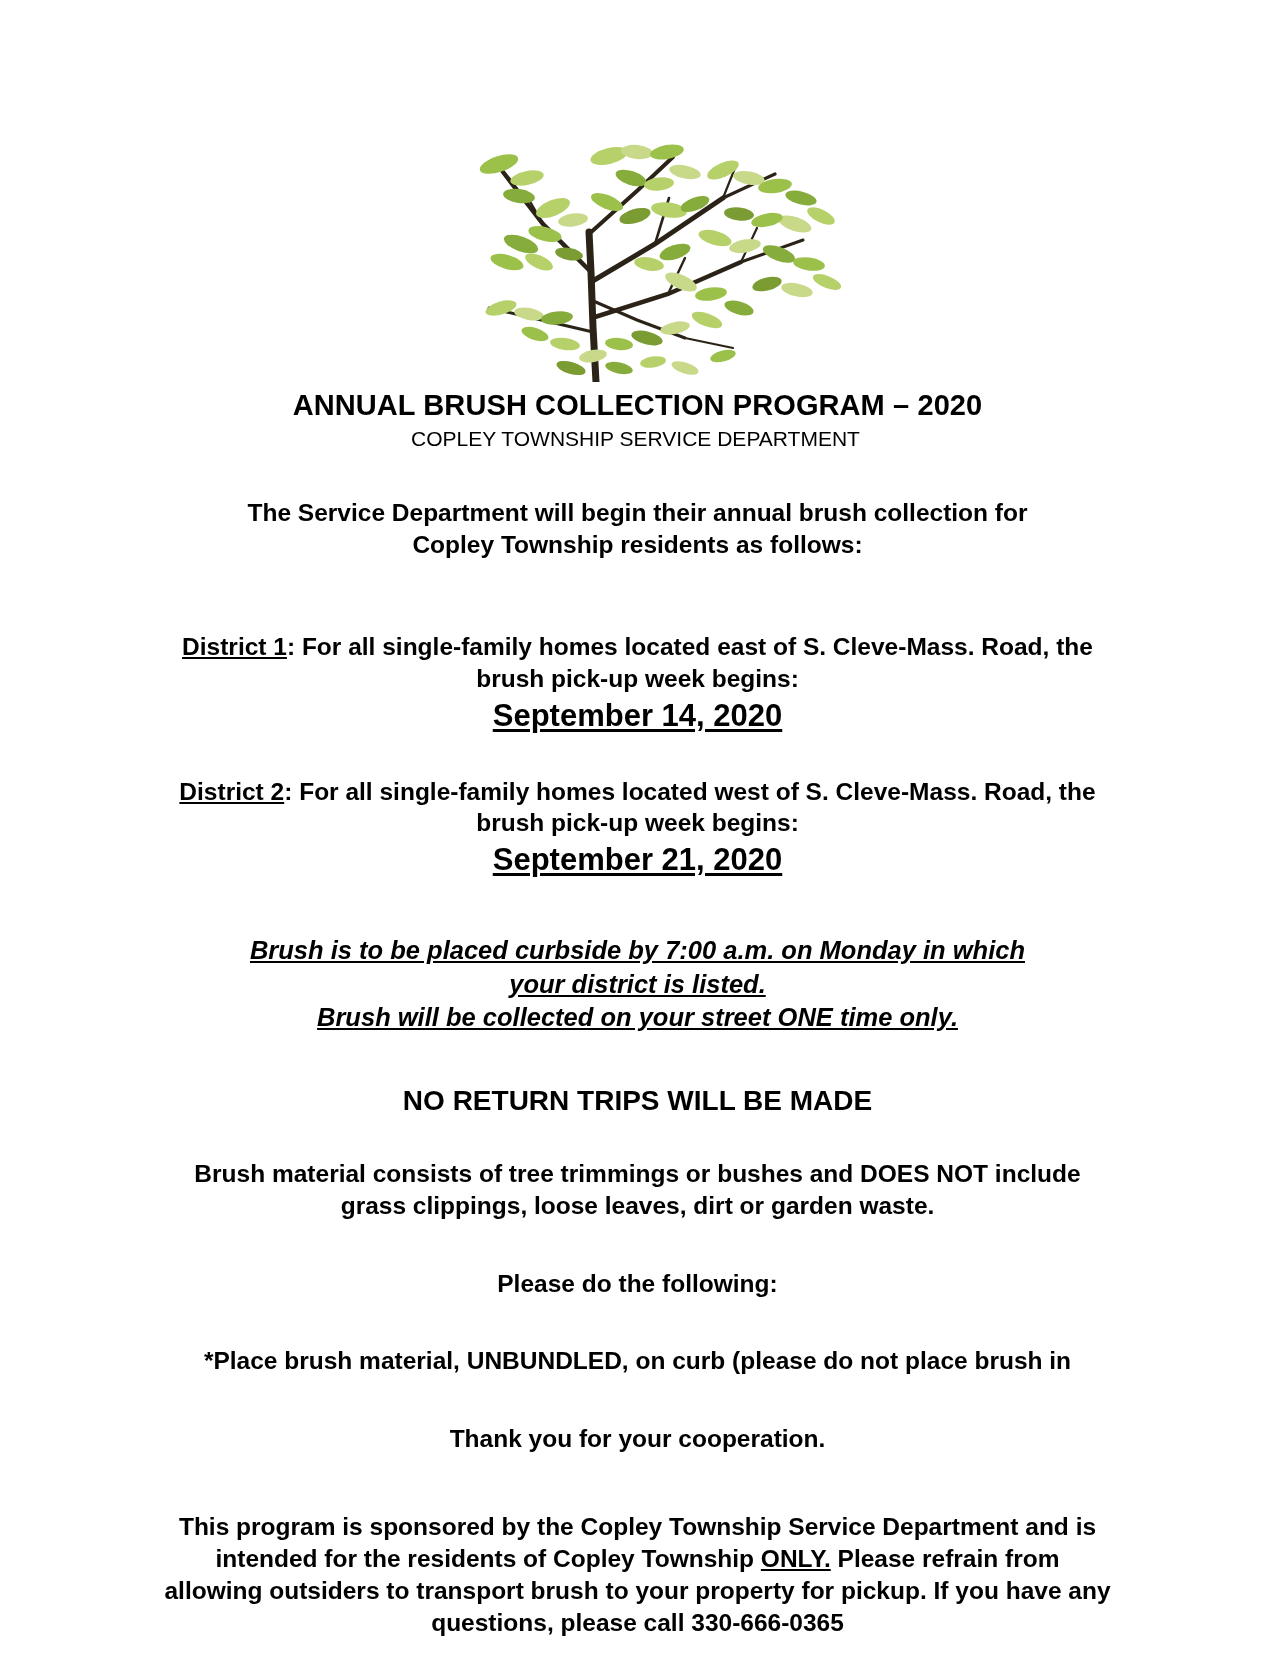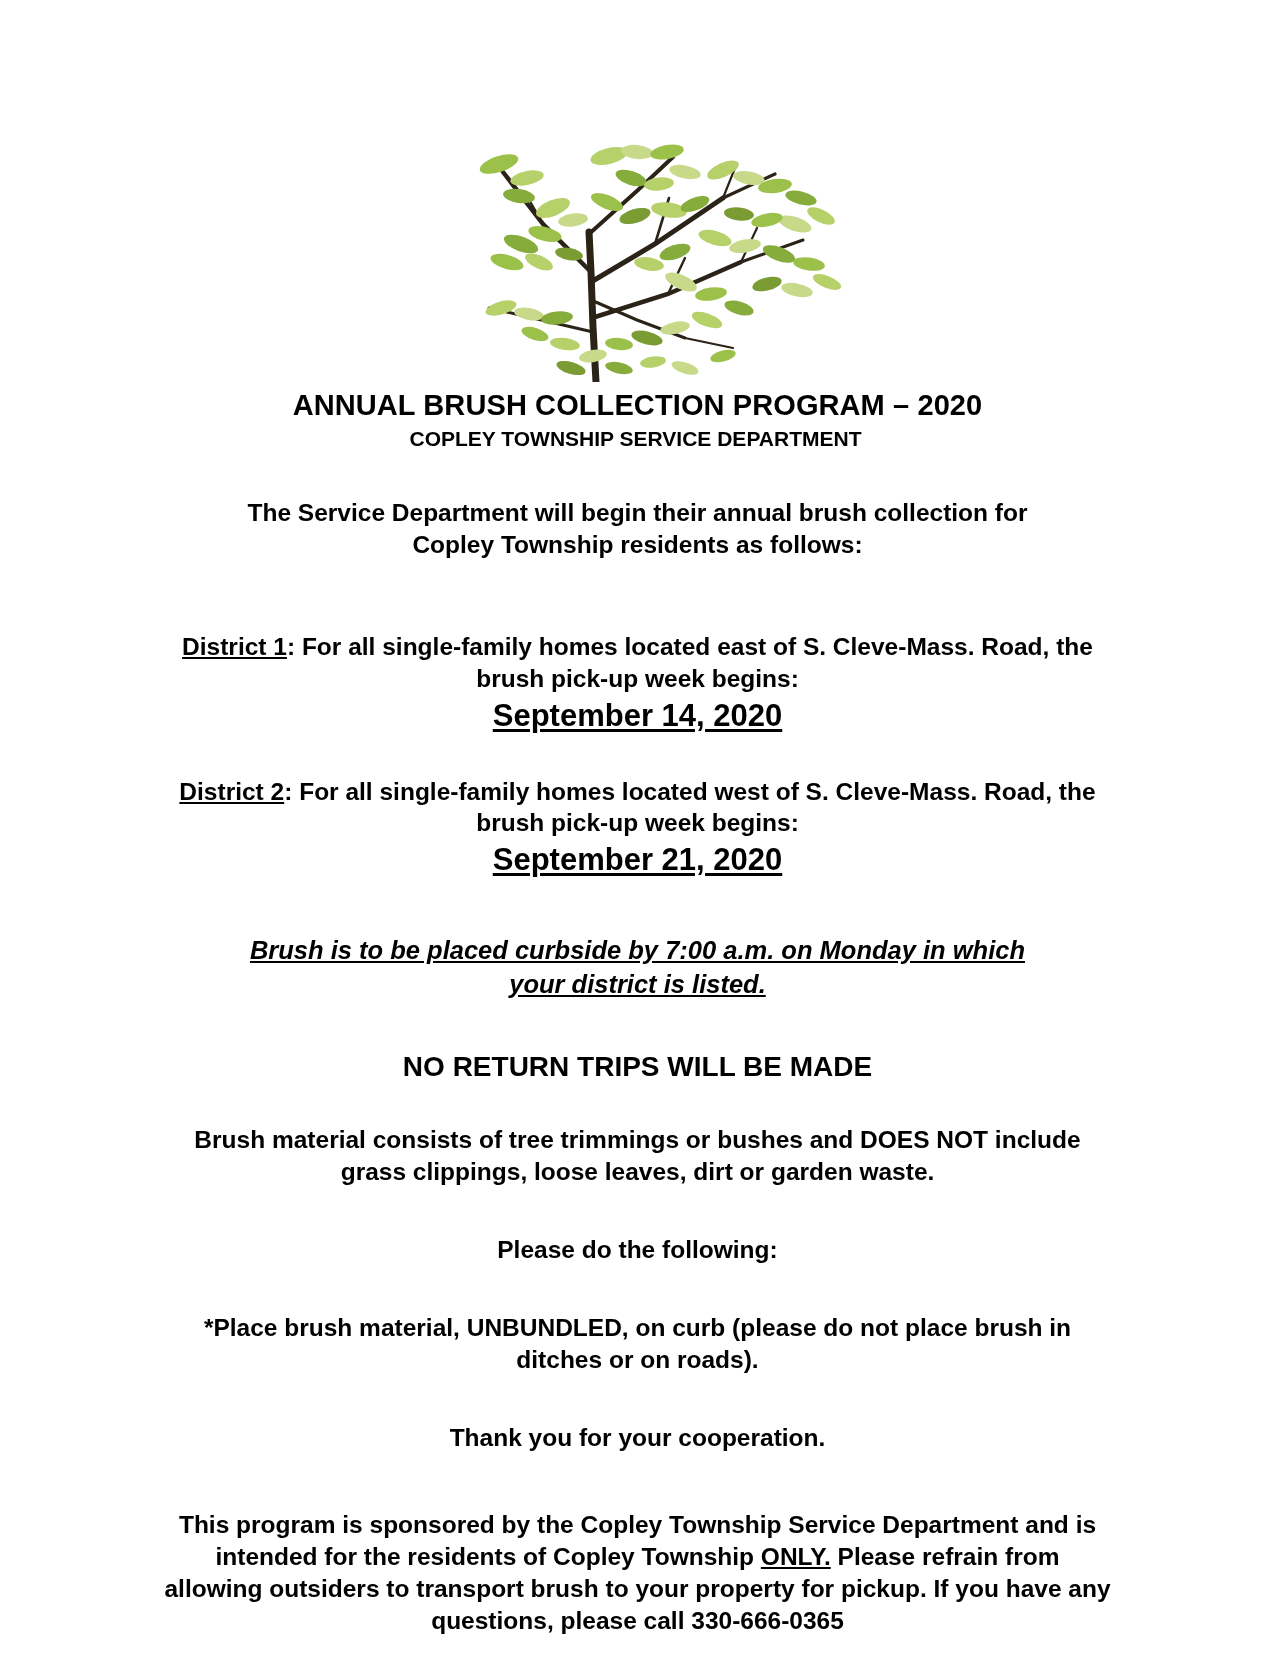--- a/index.html
+++ b/index.html
@@ -52,21 +52,21 @@
 
   .title {
     font-size: 29px;
     font-weight: bold;
     letter-spacing: 0.1px;
     line-height: 1.18;
     margin: 0;
   }
   .subtitle {
     font-size: 21px;
-    font-weight: bold;
+    font-weight: normal;
     line-height: 1.2;
     margin: 4px 4px 0 0;
   }
 
   .para {
     font-size: 24.5px;
     font-weight: bold;
     line-height: 1.30;
     margin: 0 auto;
     max-width: 1000px;
@@ -242,20 +242,21 @@
       </div>
       <div>brush pick-up week begins:</div>
     </div>
     <div class="date-line">September 21, 2020</div>
 
     <div class="gap-xl"></div>
 
     <div class="curb-block">
       <div><span class="uline">Brush is to be placed curbside by 7:00 a.m. on Monday in which</span></div>
       <div><span class="uline">your district is listed.</span></div>
+      <div><span class="uline">Brush will be collected on your street ONE time only.</span></div>
     </div>
 
     <div class="gap-lg"></div>
 
     <div class="noreturn">NO RETURN TRIPS WILL BE MADE</div>
 
     <div class="gap-lg"></div>
 
     <div class="para wide">
       <div>Brush material consists of tree trimmings or bushes and DOES NOT include</div>
@@ -265,21 +266,20 @@
     <div class="gap-md"></div>
     <div class="gap-xs"></div>
 
     <div class="para">Please do the following:</div>
 
     <div class="gap-md"></div>
     <div class="gap-xs"></div>
 
     <div class="para wide">
       <div>*Place brush material, UNBUNDLED, on curb (please do not place brush in</div>
-      <div>ditches or on roads).</div>
     </div>
 
     <div class="gap-md"></div>
     <div class="gap-xs"></div>
 
     <div class="para">Thank you for your cooperation.</div>
 
     <div class="gap-md"></div>
     <div class="gap-sm"></div>
 

